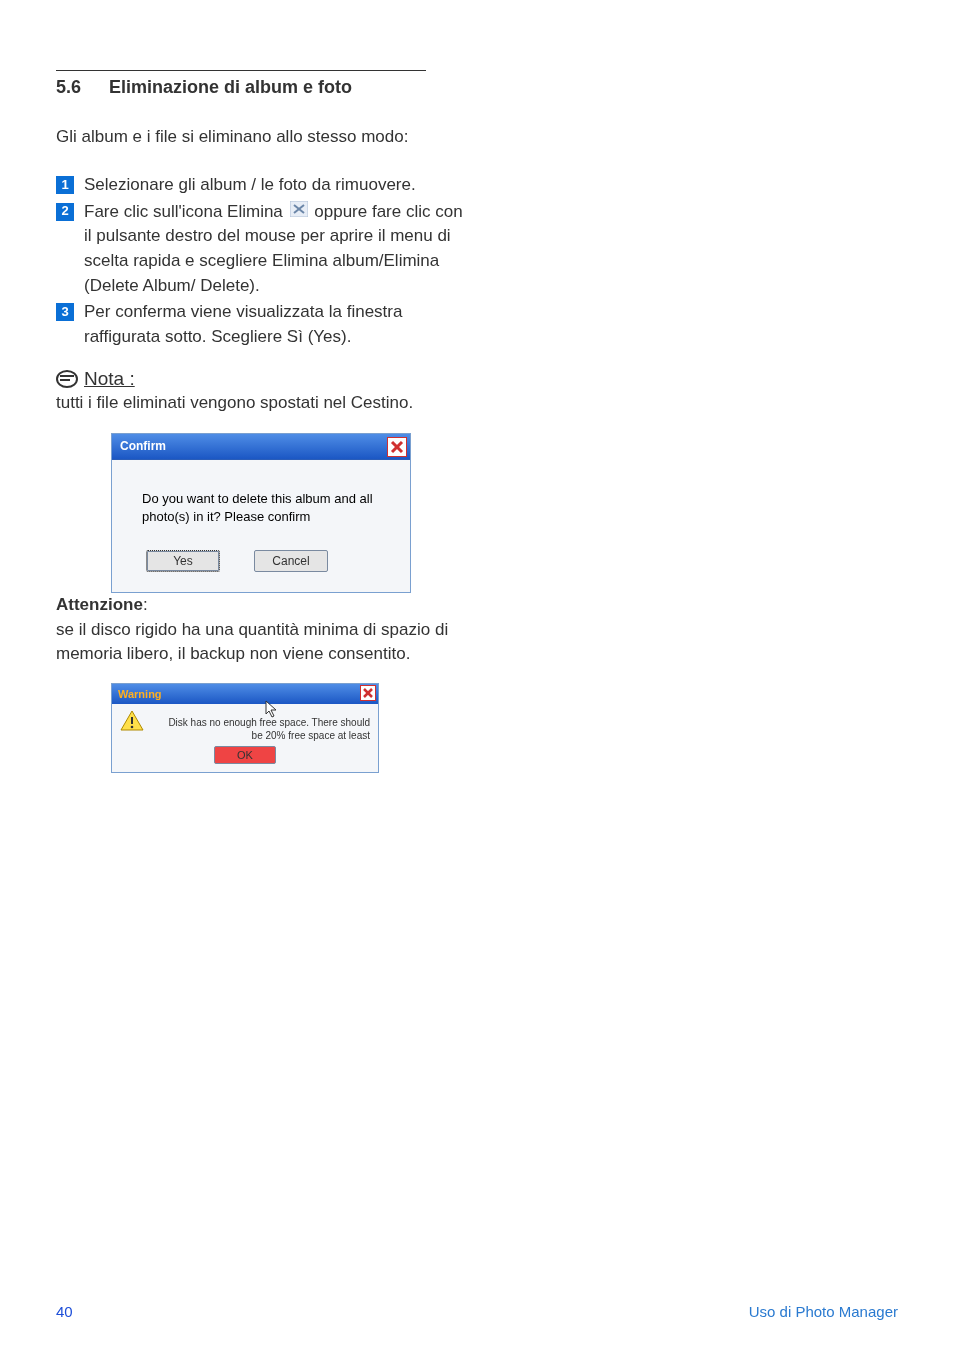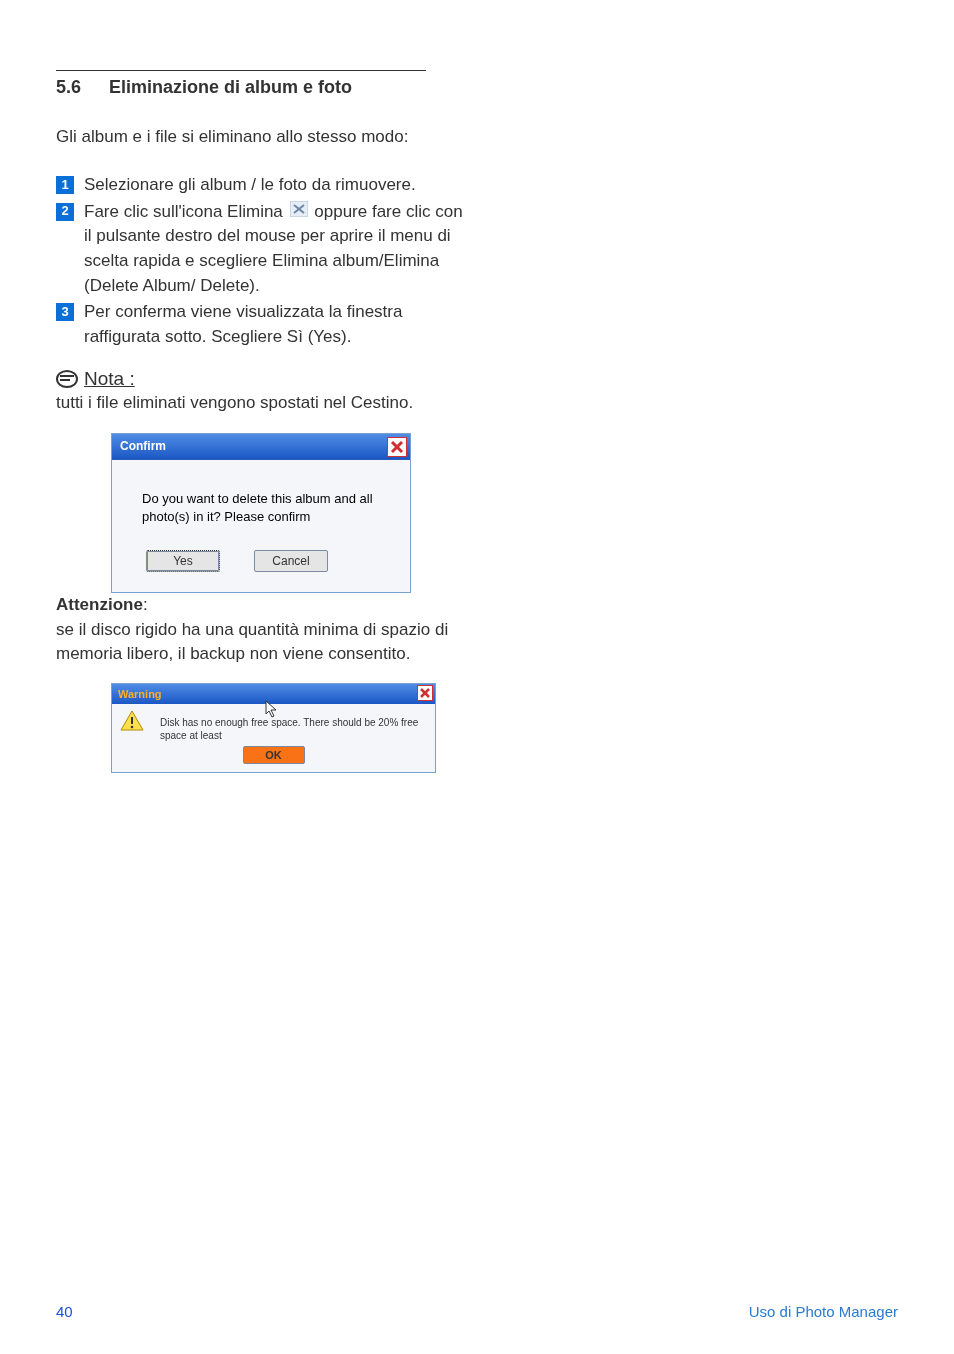--- a/index.html
+++ b/index.html
@@ -20,28 +20,28 @@
   .dlg-confirm { width: 300px; margin-left: 55px; border: 1px solid #7aa0d0; background: #f4f6f9; font-family: Tahoma, Arial, sans-serif; }
   .dlg-title { position: relative; height: 26px; background: linear-gradient(#4f8de6, #1b57c4); color: #fff; font-size: 12px; font-weight: 700; padding: 0 8px; display: flex; align-items: center; border-bottom: 1px solid #2a5db8; }
   .dlg-close { position: absolute; right: 3px; top: 3px; width: 20px; height: 20px; background: #fff; border: 1px solid #d03030; display: flex; align-items: center; justify-content: center; }
   .dlg-close svg { display: block; }
   .dlg-body { padding: 30px 20px 24px 30px; color: #000000; font-size: 13px; line-height: 1.4; }
   .dlg-btns { display: flex; gap: 34px; padding: 0 0 20px 34px; }
   .dlg-btn { width: 74px; height: 22px; border: 1px solid #7a8aa0; background: #e5e5e5; font-size: 12px; color: #333; display: flex; align-items: center; justify-content: center; border-radius: 2px; }
   .dlg-btn.default { border: 1px dotted #333; box-shadow: inset 0 0 0 1px #7a8aa0; }
   .attention-hd { font-weight: 700; font-size: 17px; margin-top: 42px; display: inline; }
   .attention-body { font-size: 17px; line-height: 1.45; margin-top: 0; }
-  .dlg-warning { width: 325px; margin-left: 55px; margin-top: 16px; border: 1px solid #7aa0d0; background: #f4f6f9; font-family: Tahoma, Arial, sans-serif; }
+  .dlg-warning { width: 268px; margin-left: 55px; margin-top: 16px; border: 1px solid #7aa0d0; background: #f4f6f9; font-family: Tahoma, Arial, sans-serif; text-align: right; }
   .warn-title { position: relative; height: 20px; background: linear-gradient(#4f8de6, #1b57c4); color: #ffb020; font-size: 11px; font-weight: 700; padding: 0 6px; display: flex; align-items: center; }
   .warn-body-row { display: flex; align-items: flex-start; gap: 16px; padding: 6px 8px 2px 8px; position: relative; }
   .warn-icon { flex: 0 0 22px; }
   .warn-msg { font-size: 10px; color: #333; line-height: 1.3; padding-top: 6px; }
   .warn-cursor { position: absolute; left: 152px; top: -4px; }
   .warn-btns { display: flex; justify-content: center; padding: 2px 0 8px 0; }
-  .warn-btn { width: 62px; height: 18px; border: 1px solid #7a8aa0; background: #f97316; font-size: 11px; color: #333; display: flex; align-items: center; justify-content: center; border-radius: 2px; font-weight: bold; }
+  .warn-btn { width: 62px; height: 18px; border: 1px solid #7a8aa0; background: #ef4444; font-size: 11px; color: #333; display: flex; align-items: center; justify-content: center; border-radius: 2px; }
   .footer { position: absolute; left: 0; right: 0; bottom: 34px; display: flex; justify-content: space-between; padding: 0 56px; font-size: 15px; }
   .footer .pg { color: #1d4ed8; }
   .footer .src { color: #2a7ad0; }
 </style>
 </head>
 <body>
 
 <div class="page">
   <div class="col">
 

